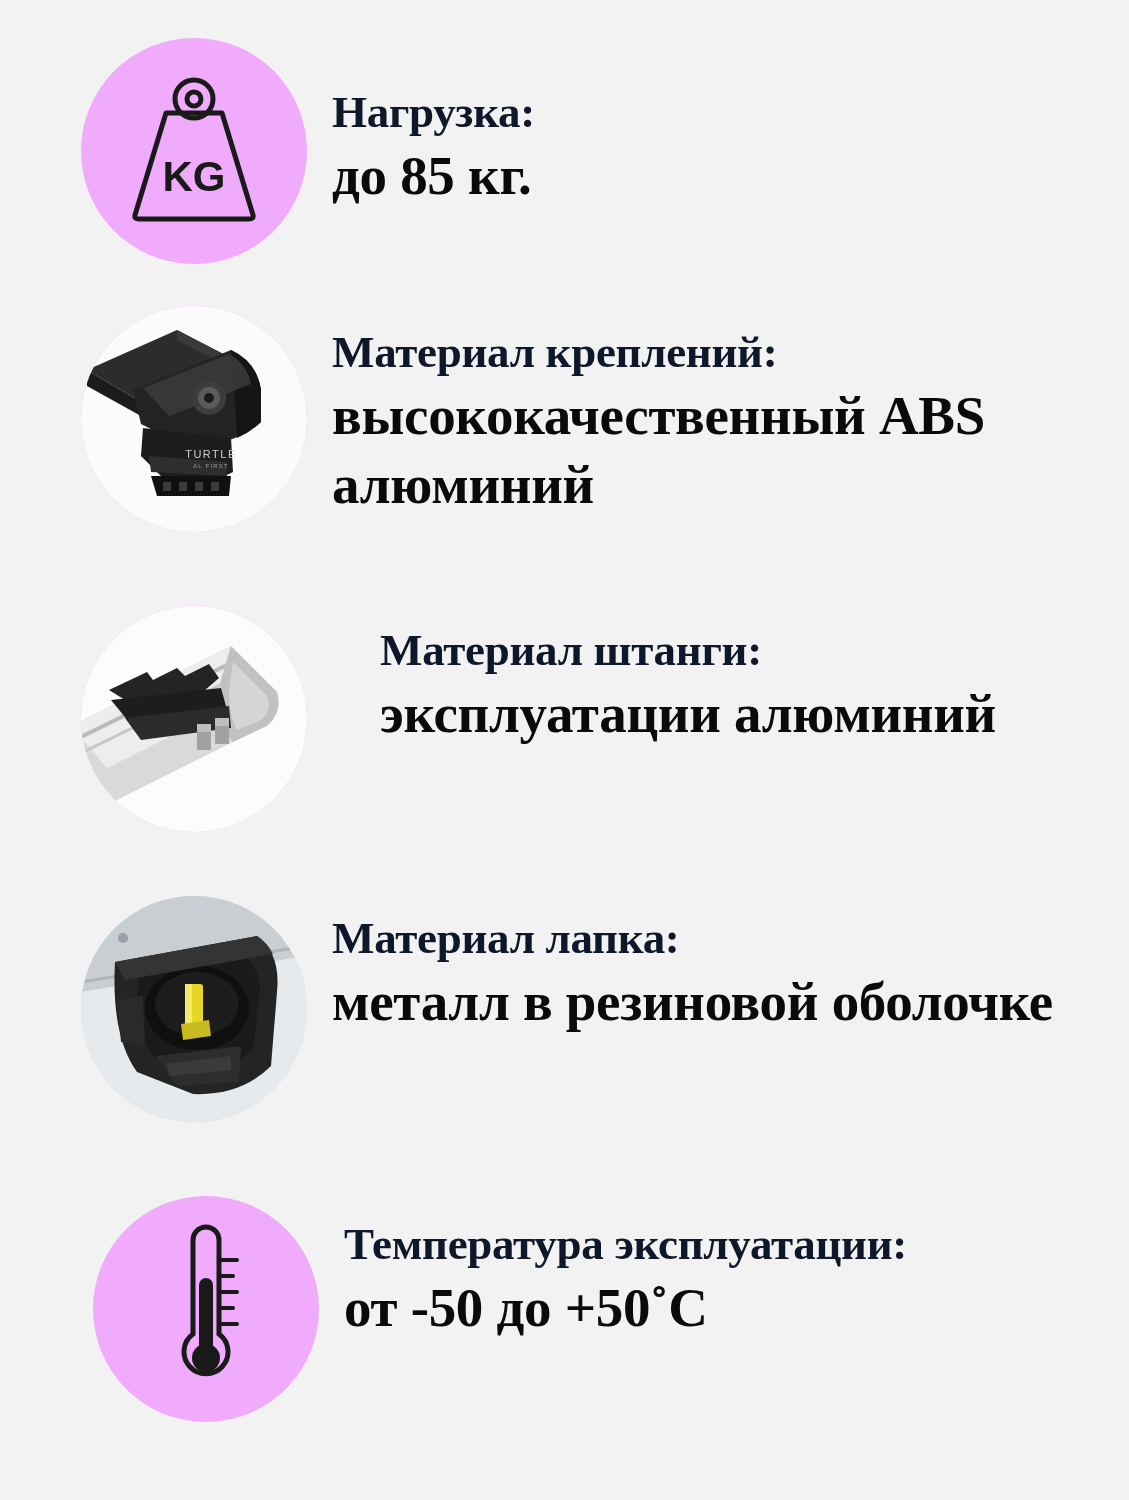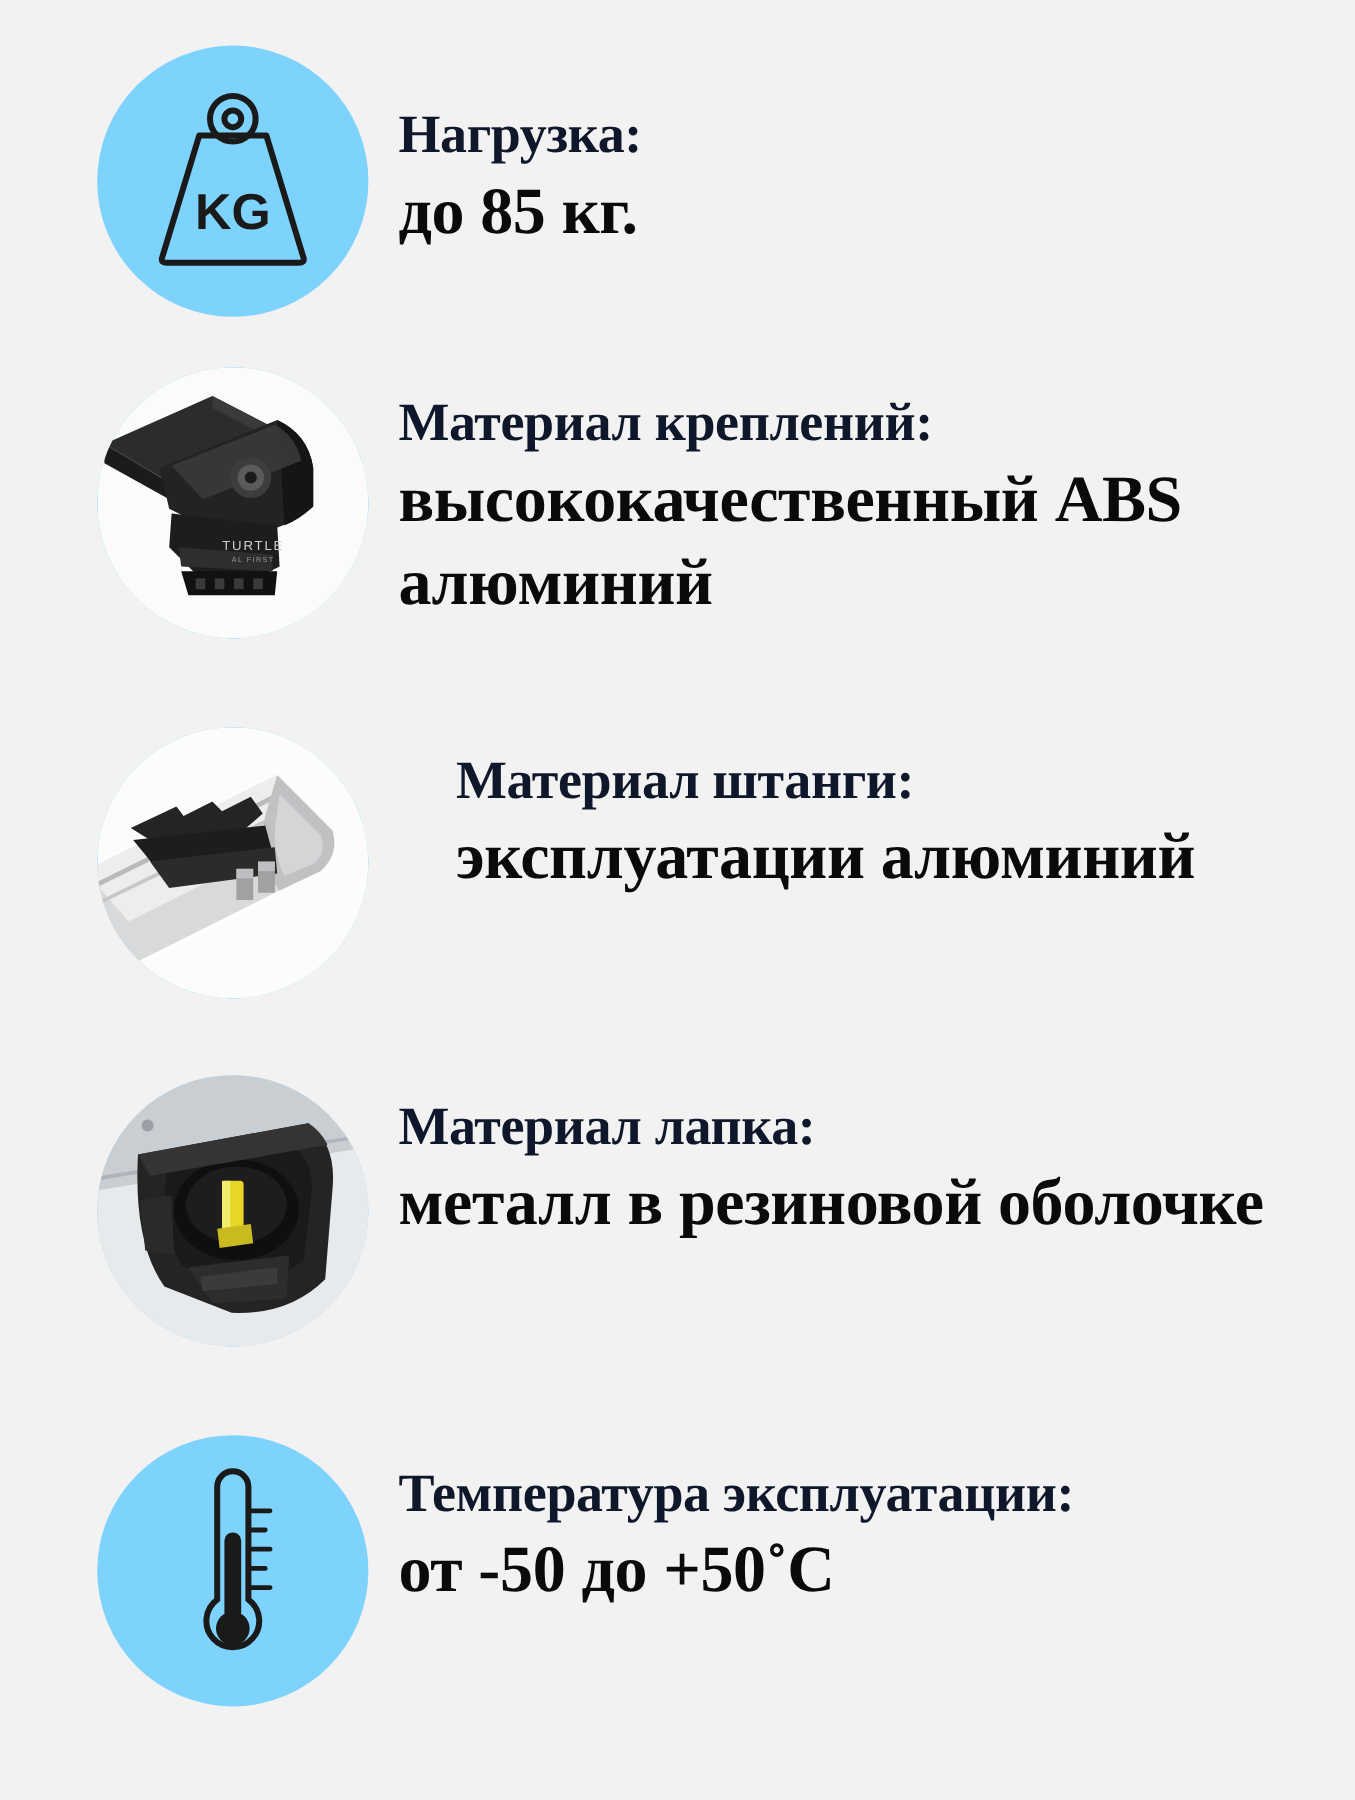--- a/index.html
+++ b/index.html
@@ -32,21 +32,21 @@
     min-width: 248px;
     display: flex;
     align-items: center;
     justify-content: center;
     position: relative;
   }
   .circle {
     width: 226px;
     height: 226px;
     border-radius: 50%;
-    background: #7dd3fc;
+    background: #f0abfc;
     display: flex;
     align-items: center;
     justify-content: center;
     overflow: hidden;
     position: relative;
   }
   .text-col {
     padding-top: 14px;
     padding-left: 14px;
   }
@@ -62,21 +62,21 @@
     font-size: 55px;
     line-height: 1.26;
     color: #0a0a0a;
     letter-spacing: -0.3px;
   }
   
   #row-load { height: 268px; }
   #row-mount { height: 300px; }
   #row-bar   { height: 290px; gap: 48px; }
   #row-claw  { height: 300px; }
-  #row-temp  { height: 300px; }
+  #row-temp  { height: 300px; margin-left: 12px; }
 
   #row-load .text-col { padding-top: 46px; }
   #row-mount .text-col { padding-top: 18px; }
   #row-bar .text-col { padding-top: 16px; }
   #row-claw .text-col { padding-top: 14px; }
   #row-temp .text-col { padding-top: 20px; }
 
   
   .kg-icon { width: 150px; height: 160px; }
 

